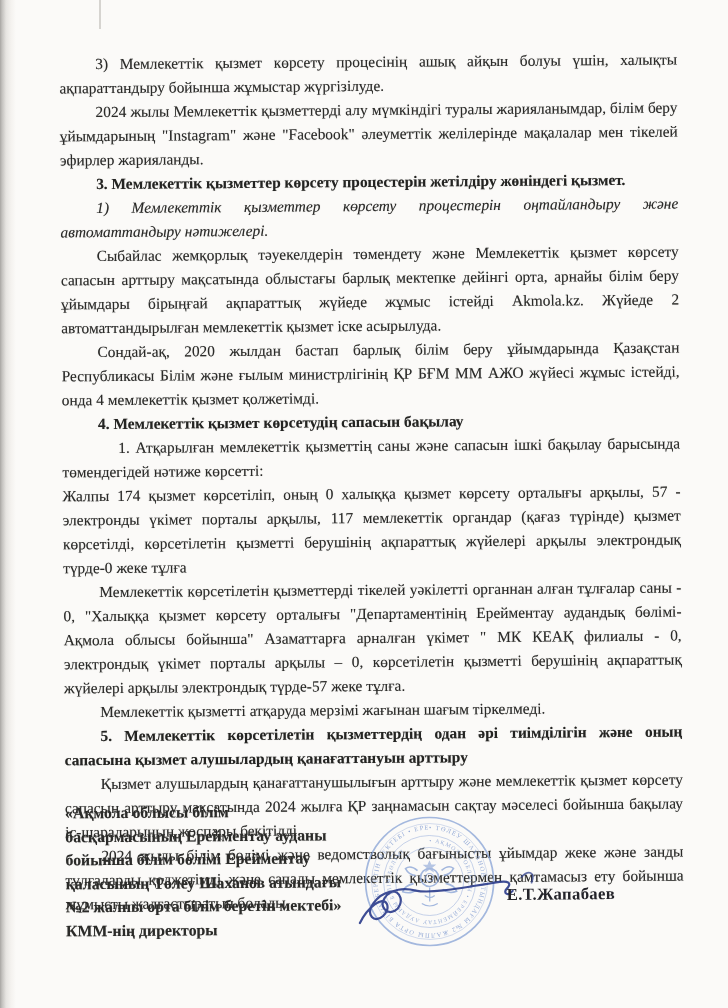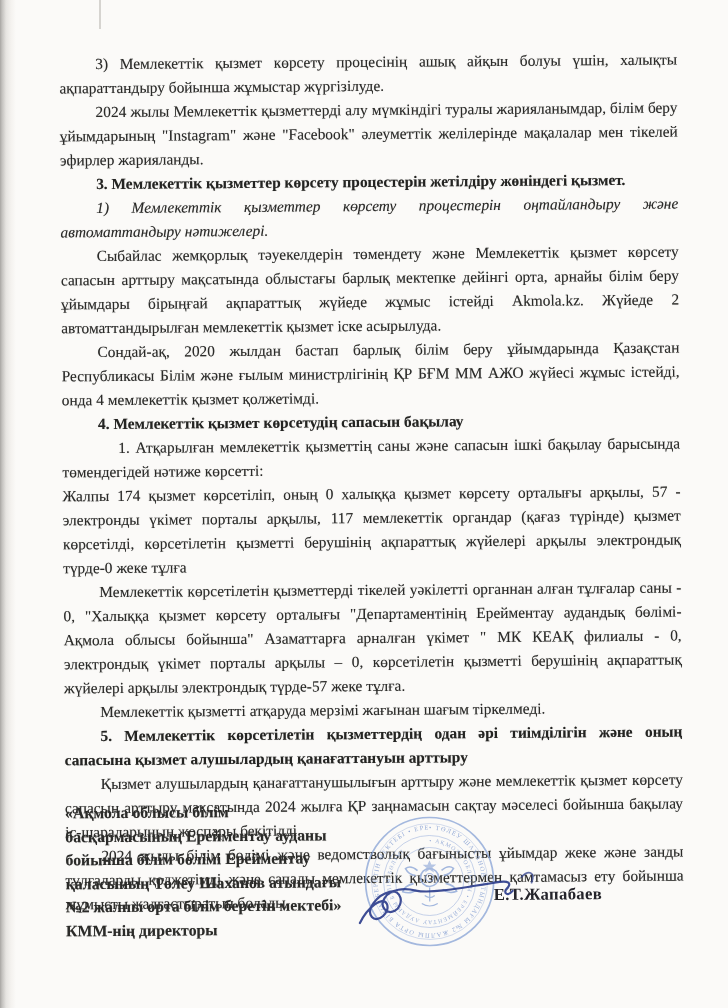--- a/index.html
+++ b/index.html
@@ -26,21 +26,21 @@
     text-align:justify; text-shadow:0 0 .7px rgba(70,70,70,.5);
   }
   .para { margin:0; }
   .para.indent  { text-indent:36px; }
   .para.indent2 { text-indent:56px; }
   .para.bold    { font-weight:bold; color:#242422; }
   .para.italic  { font-style:italic; }
   .sig-block { position:absolute; left:62px; top:799px; width:640px; height:180px; }
   .org-lines { width:345px; font-weight:bold; font-size:15.8px; line-height:23.5px; color:#2b2b29; text-shadow:0 0 .7px rgba(70,70,70,.5); }
   .org-lines p { margin:0; }
-  .signer-name { position:absolute; left:428px; top:87px; font-weight:bold; font-size:16.8px; color:#24242a; letter-spacing:.3px; }
+  .signer-name { position:absolute; left:428px; top:87px; font-weight:bold; font-size:16.8px; color:#24242a; letter-spacing:.3px;padding-left:13px; }
   .stamp {
     position:absolute; left:296px; top:15px; width:136px; height:136px; opacity:.9;
   }
   .signature-svg { position:absolute; left:284px; top:62px; width:214px; height:80px; }
 </style>
 </head>
 <body>
 
 <div class="scan-edge-left"></div>
 <div class="scan-top-artifact"></div>

